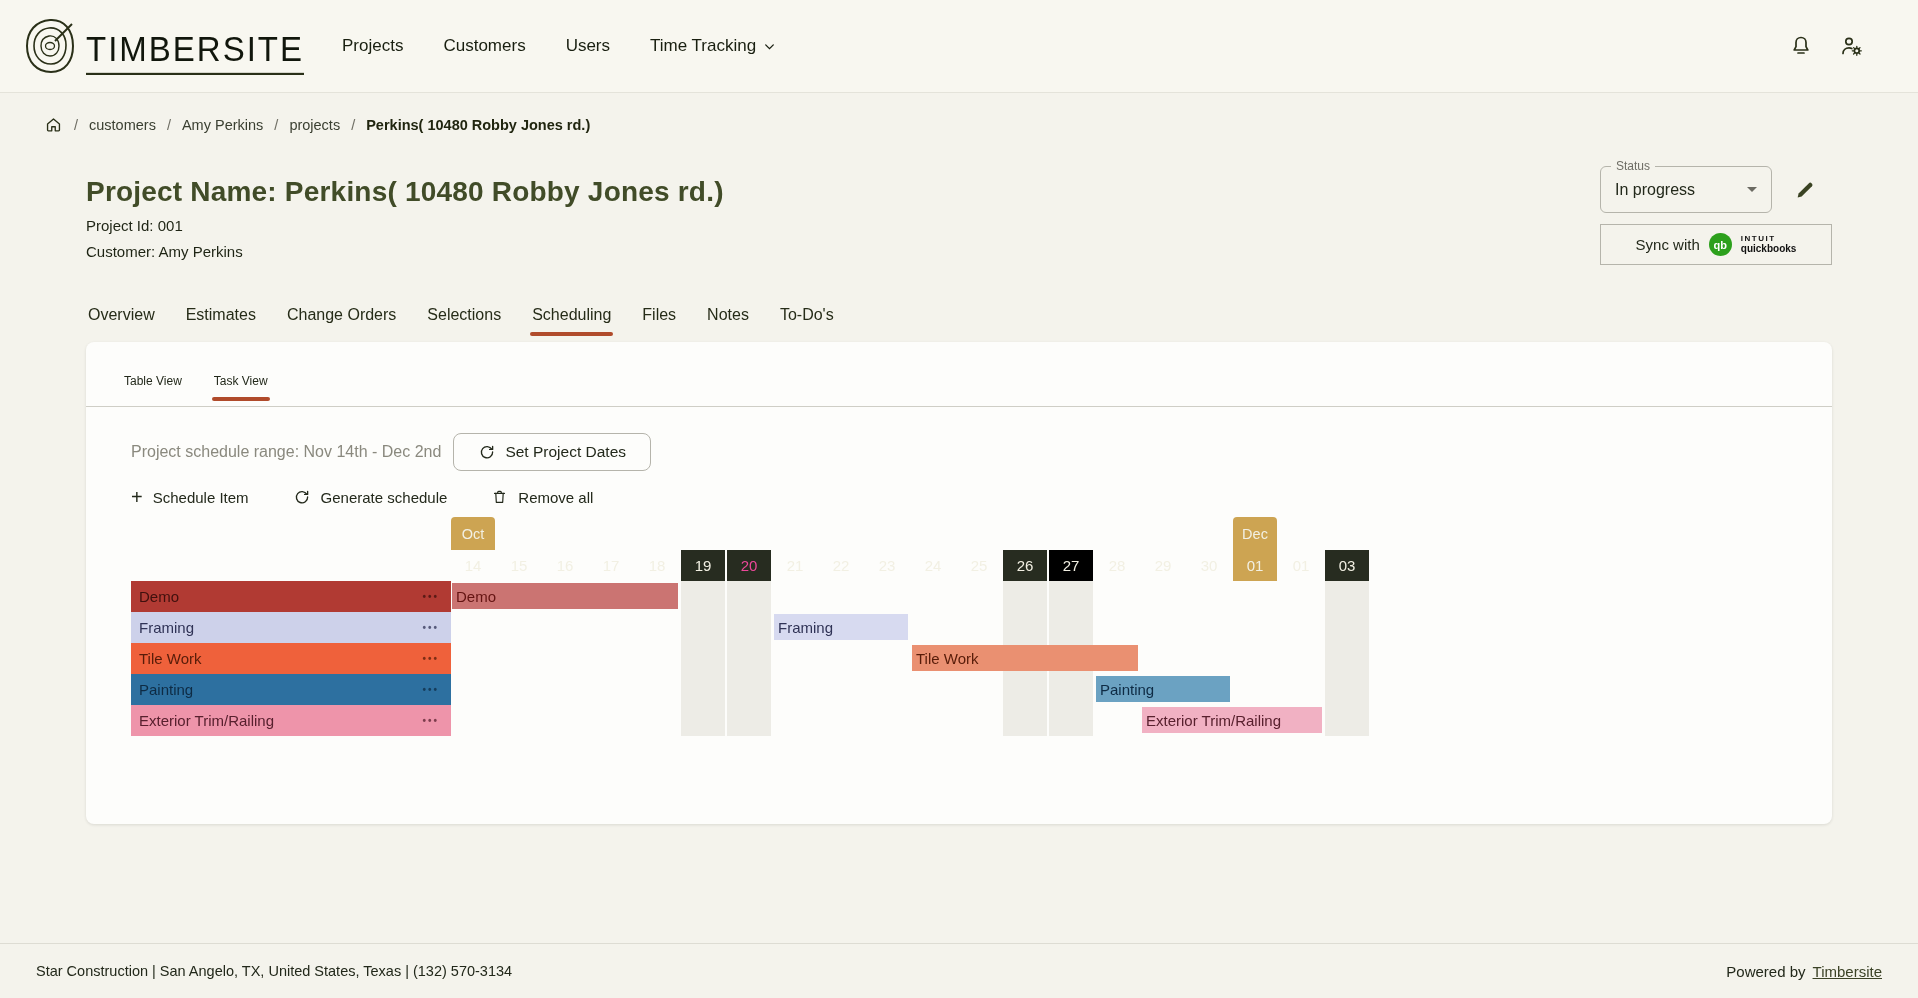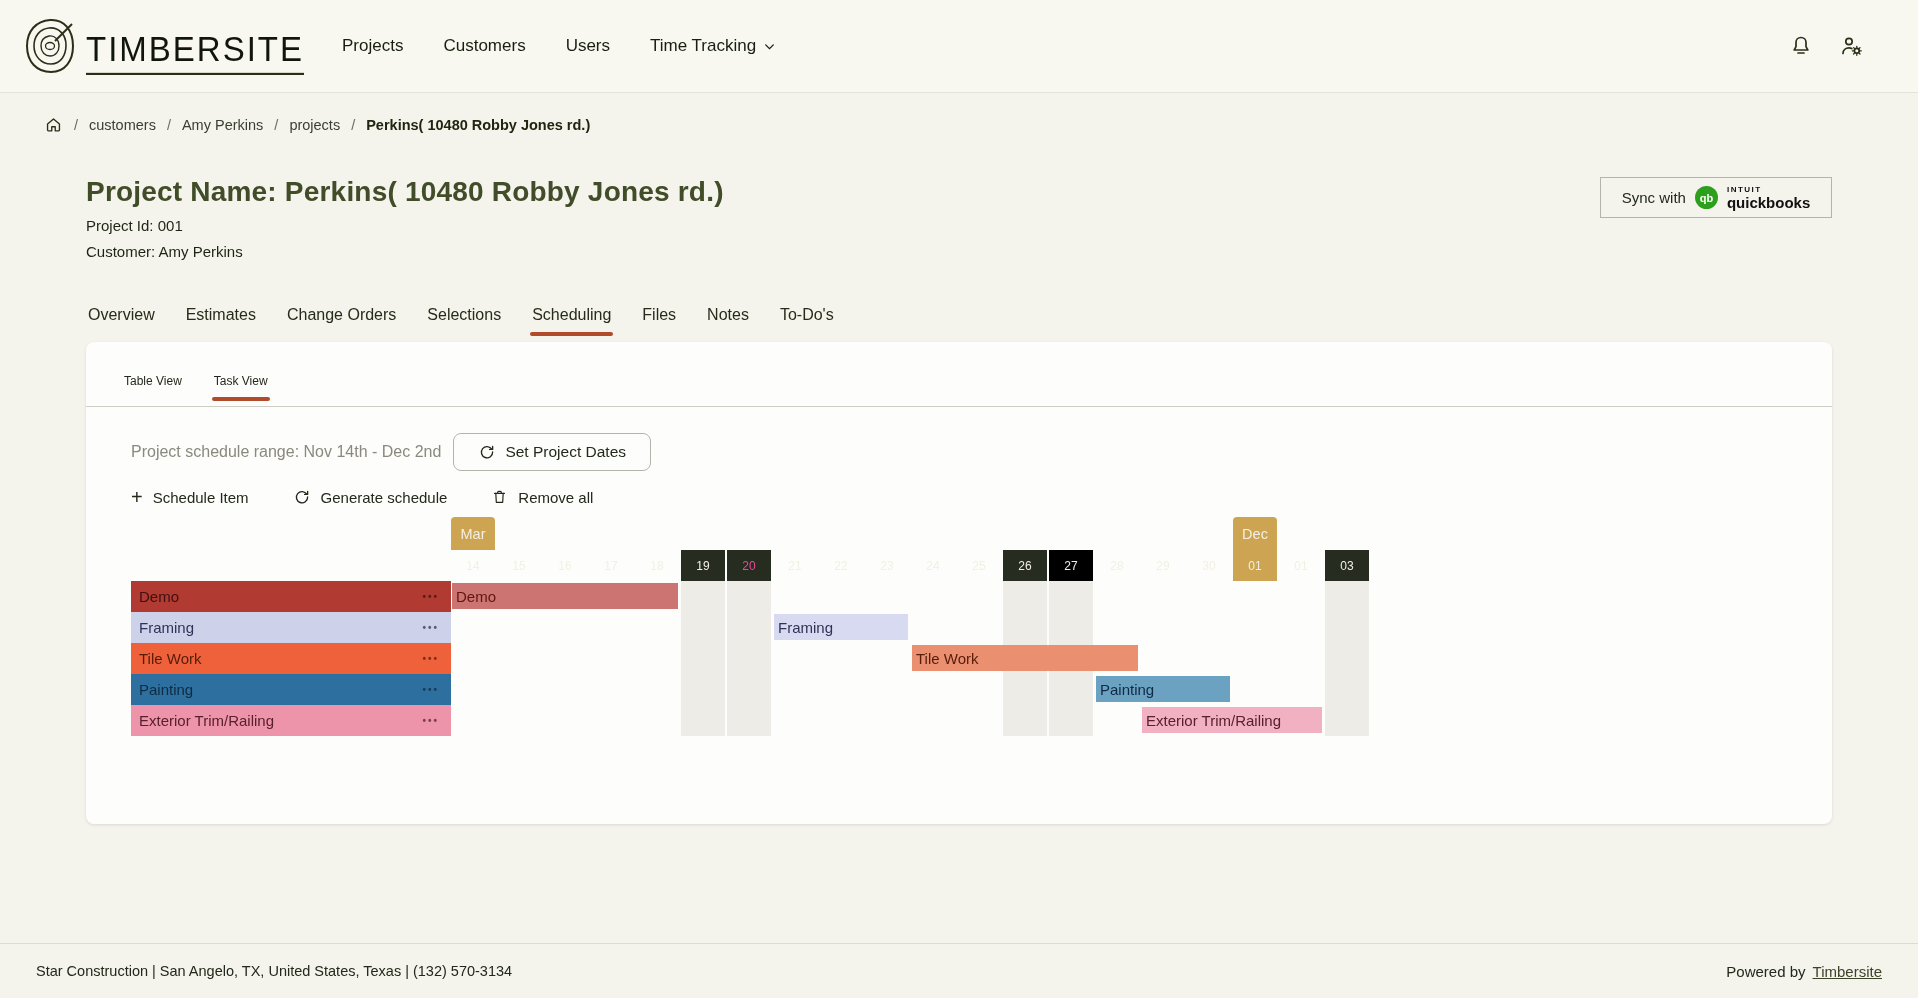--- a/index.html
+++ b/index.html
@@ -52,21 +52,21 @@
   .caret-down { width:0; height:0; border-left:5px solid transparent; border-right:5px solid transparent; border-top:5px solid #6b6a62; }
   .sync-btn {
     margin-top:11px; width:232px; height:41px; border:1px solid #b5b4ab; border-radius:0;
     background:transparent; cursor:pointer; display:flex; align-items:center; justify-content:center; gap:9px;
     font-family:inherit;
   }
   .sync-text { font-size:15px; color:#23291b; }
   .qb-circle { width:23px; height:23px; border-radius:50%; background:#2ca01c; color:#fff; font-size:11px; font-weight:bold; display:flex; align-items:center; justify-content:center; }
   .qb-stack { display:flex; flex-direction:column; align-items:flex-start; line-height:1; }
   .qb-intuit { font-size:8px; font-weight:bold; letter-spacing:1.5px; color:#111; }
-  .qb-name { font-size:15px; font-weight:bold; color:#111; margin-top:1px; }
+  .qb-name { font-size:10px; font-weight:bold; color:#111; margin-top:1px; }
 
   
   .main-tabs { display:flex; gap:27px; padding:0 86px; margin-top:40px; }
   .tab { position:relative; background:none; border:none; font-family:inherit; font-size:16px; color:#262c18; cursor:pointer; padding:6px 2px 14px 2px; }
   .tab.active::after { content:""; position:absolute; left:0; right:0; bottom:2px; height:4px; border-radius:3px; background:#b04b2b; }
 
   
   .card {
     margin:4px 86px 0 86px; background:#fdfdfb; border-radius:8px;
     box-shadow:0 1px 3px rgba(40,40,30,.12); padding-bottom:88px;
@@ -86,21 +86,21 @@
   .text-btn { background:none; border:none; cursor:pointer; font-family:inherit; font-size:15px; color:#23291b; display:flex; align-items:center; gap:10px; }
   .plus-glyph { font-size:20px; font-weight:400; color:#23291b; line-height:1; }
 
   
   .gantt { display:flex; padding:10px 0 0 45px; }
   .gantt-labels { width:320px; flex-shrink:0; }
   .g-label-row { height:31px; display:flex; align-items:center; justify-content:space-between; padding:0 12px 0 8px; font-size:15px; }
   .g-menu { background:none; border:none; cursor:pointer; font-size:10px; letter-spacing:2px; font-weight:bold; color:inherit; opacity:.75; }
   .gantt-chart { position:relative; }
   .g-month { position:absolute; top:0; width:44px; height:33px; border-radius:4px 4px 0 0; display:flex; align-items:center; justify-content:center; font-size:14.5px; }
-  .g-day { position:absolute; top:33px; width:44px; height:31px; display:flex; align-items:center; justify-content:center; font-size:12px; }
+  .g-day { position:absolute; top:33px; width:44px; height:31px; display:flex; align-items:center; justify-content:center; font-size:15px; }
   .g-stripe { position:absolute; width:44px; }
   .g-bar { position:absolute; height:26px; font-size:15px; display:flex; align-items:center; padding-left:4px; white-space:nowrap; overflow:hidden; cursor:pointer; }
 
   
   .footer {
     margin-top:auto; border-top:1px solid #dddcd3; background:#f4f3ec;
     height:55px; display:flex; align-items:center; justify-content:space-between; padding:0 36px; flex-shrink:0;
   }
   .footer-left { font-size:14.5px; color:#22281a; }
   .footer-right { font-size:15px; color:#22281a; display:flex; gap:7px; align-items:center; }
@@ -176,20 +176,34 @@
   <span class="sep">/</span>
   <span class="crumb crumb-current">Perkins( 10480 Robby Jones rd.)</span>
 </div>
 
 <section class="project-header">
   <h1 class="project-title">Project Name: Perkins( 10480 Robby Jones rd.)</h1>
   <div class="project-sub">Project Id: 001</div>
   <div class="project-sub">Customer: Amy Perkins</div>
 
   <div class="header-right">
+    <div class="status-row">
+      <div class="status-select">
+        <span class="status-label">Status</span>
+        <span class="status-value">In progress</span>
+        <span class="caret-down"></span>
+      </div>
+      <button class="iconbtn">
+        <span>
+          <svg width="22" height="22" viewBox="0 0 24 24" fill="#3a4323">
+            <path d="M4 20.2l1-4.3L16.3 4.6a2 2 0 0 1 2.8 0l.5.5a2 2 0 0 1 0 2.8L8.3 19.2l-4.3 1z"></path>
+          </svg>
+        </span>
+      </button>
+    </div>
     <button class="sync-btn">
       <span class="sync-text">Sync with</span>
       <span class="qb-circle">qb</span>
       <span class="qb-stack">
         <span class="qb-intuit">INTUIT</span>
         <span class="qb-name">quickbooks</span>
       </span>
     </button>
   </div>
 </section>
@@ -268,21 +282,21 @@
         <div class="g-label-row" style="background: rgb(45, 112, 160); color: rgb(14, 43, 68);">
           <span>Painting</span>
           <button class="g-menu">•••</button>
         </div>
         <div class="g-label-row" style="background: rgb(238, 148, 170); color: rgb(88, 32, 46);">
           <span>Exterior Trim/Railing</span>
           <button class="g-menu">•••</button>
         </div>
       </div>
     <div class="gantt-chart" style="width: 920px; height: 219px;">
-        <div class="g-month" style="left: 0px; background: rgb(205, 164, 82); color: rgb(242, 240, 227);">Mar</div>
+        <div class="g-month" style="left: 0px; background: rgb(205, 164, 82); color: rgb(242, 240, 227);">Oct</div>
         <div class="g-day" style="left: 0px; color: rgb(242, 240, 227);">14</div>
         <div class="g-day" style="left: 46px; color: rgb(242, 240, 227);">15</div>
         <div class="g-day" style="left: 92px; color: rgb(242, 240, 227);">16</div>
         <div class="g-day" style="left: 138px; color: rgb(242, 240, 227);">17</div>
         <div class="g-day" style="left: 184px; color: rgb(242, 240, 227);">18</div>
         <div class="g-day" style="left: 230px; background: rgb(39, 44, 32); color: rgb(242, 240, 227);">19</div>
         <div class="g-stripe" style="left: 230px; top: 64px; height: 155px; background: rgb(237, 236, 230);"></div>
         <div class="g-day" style="left: 276px; background: rgb(39, 44, 32); color: #ec4899;">20</div>
         <div class="g-stripe" style="left: 276px; top: 64px; height: 155px; background: rgb(237, 236, 230);"></div>
         <div class="g-day" style="left: 322px; color: rgb(242, 240, 227);">21</div>

